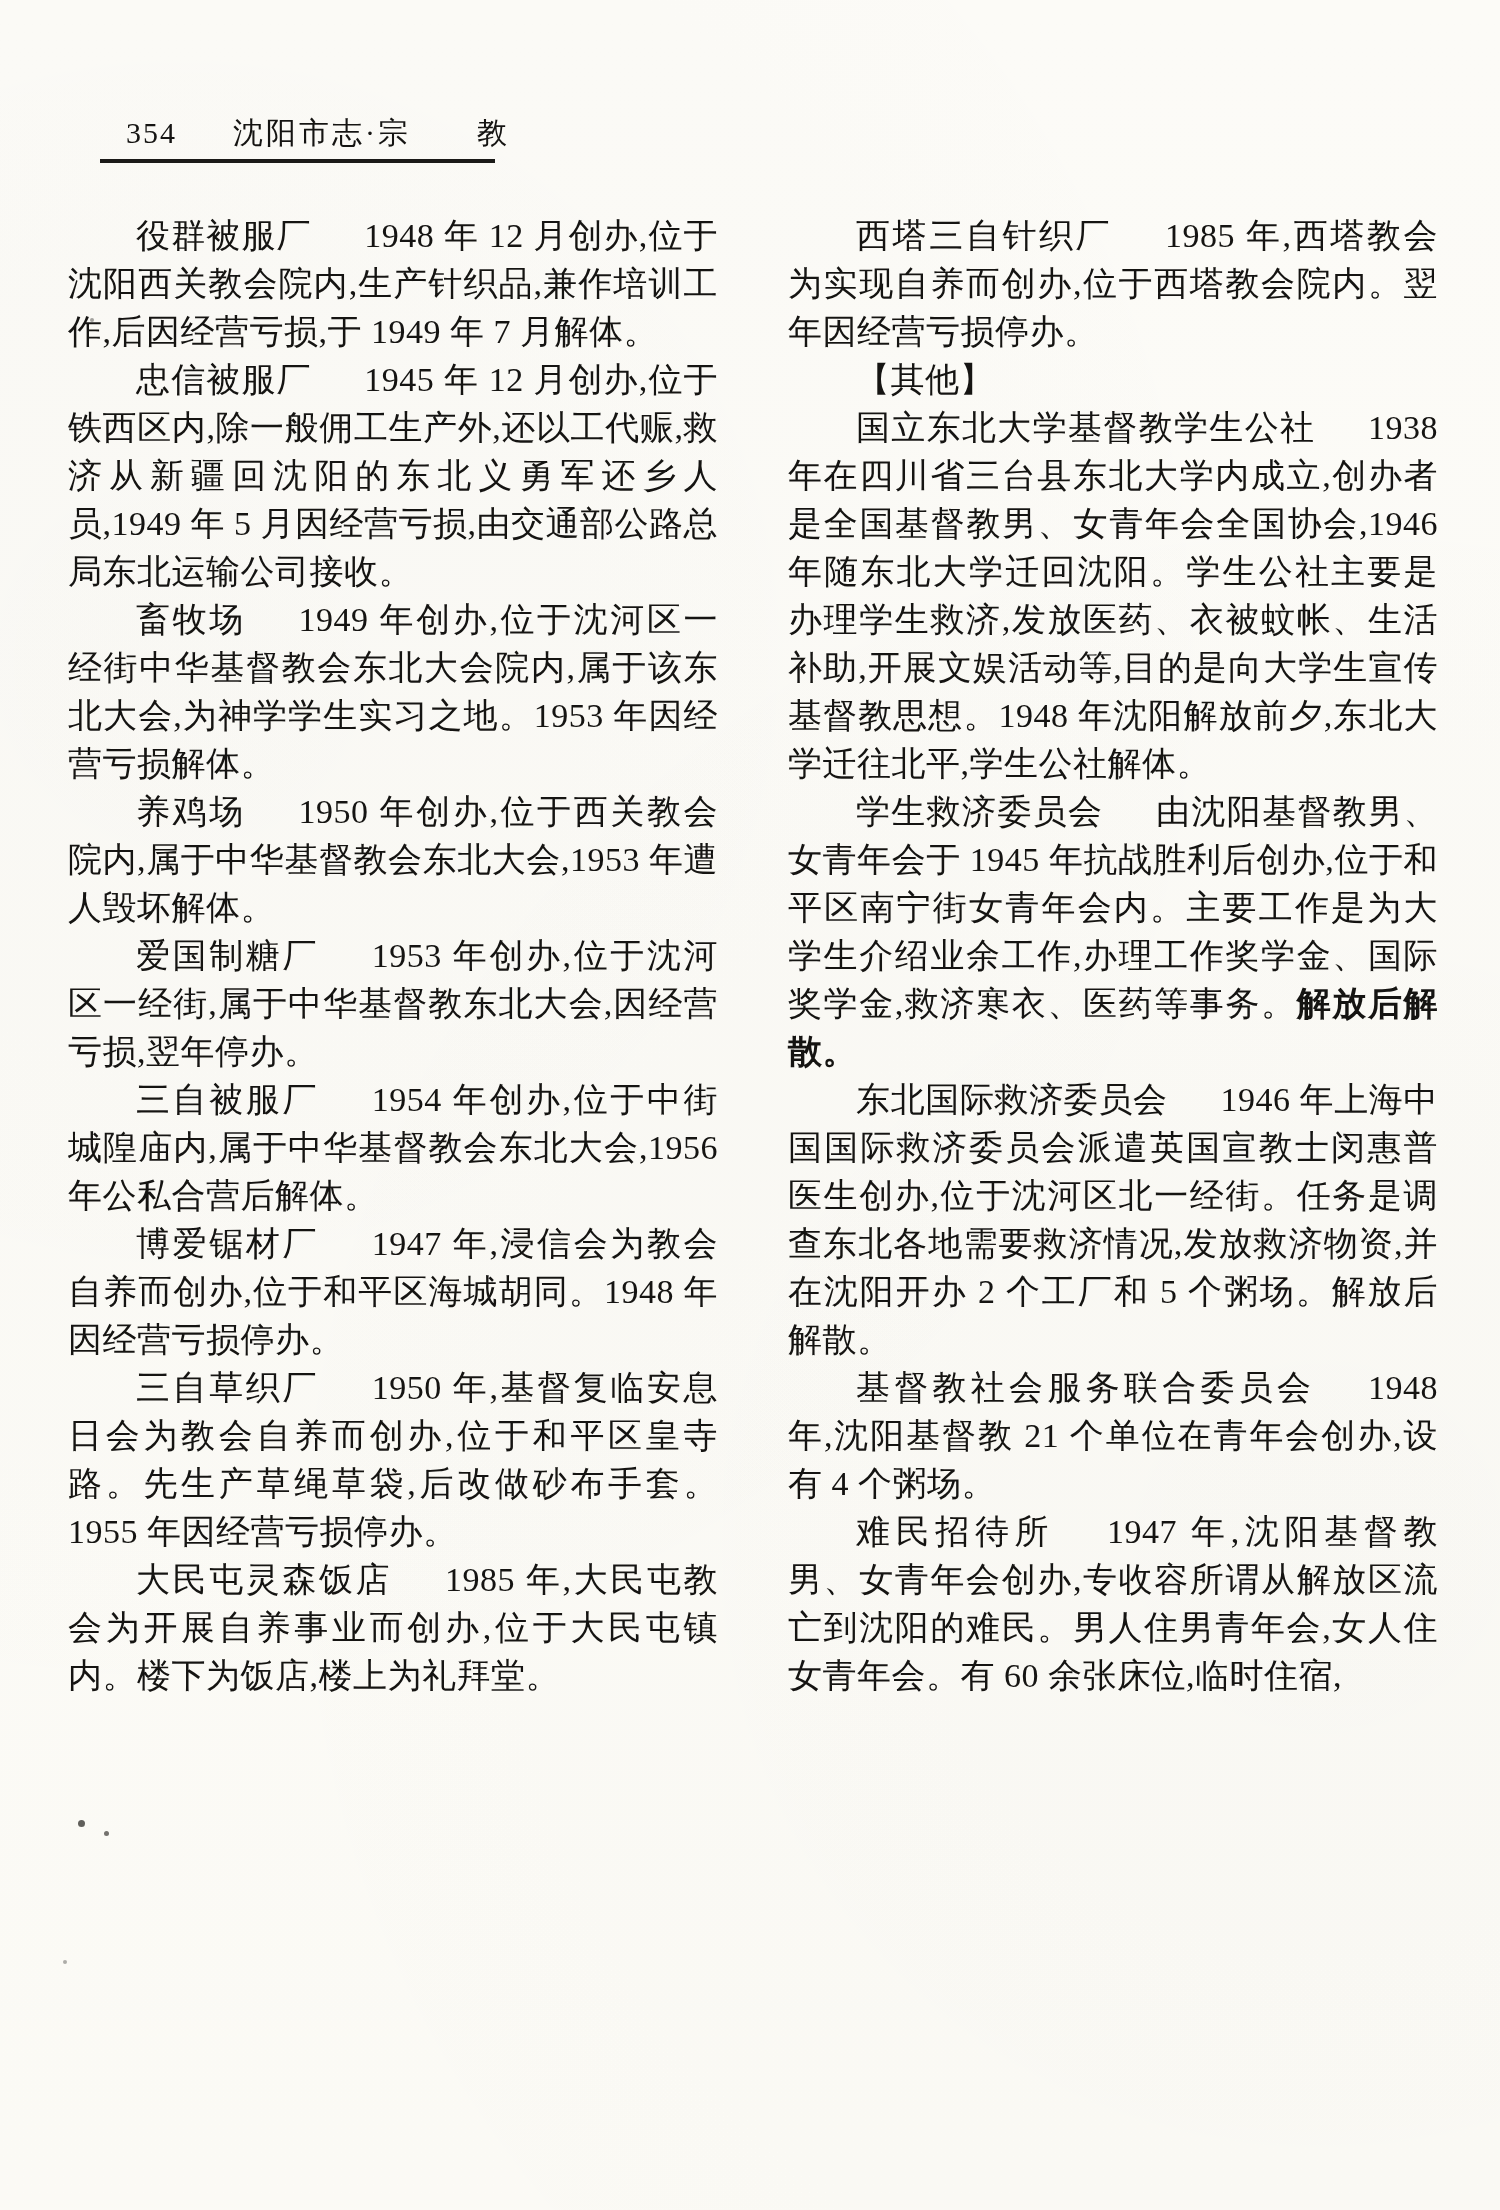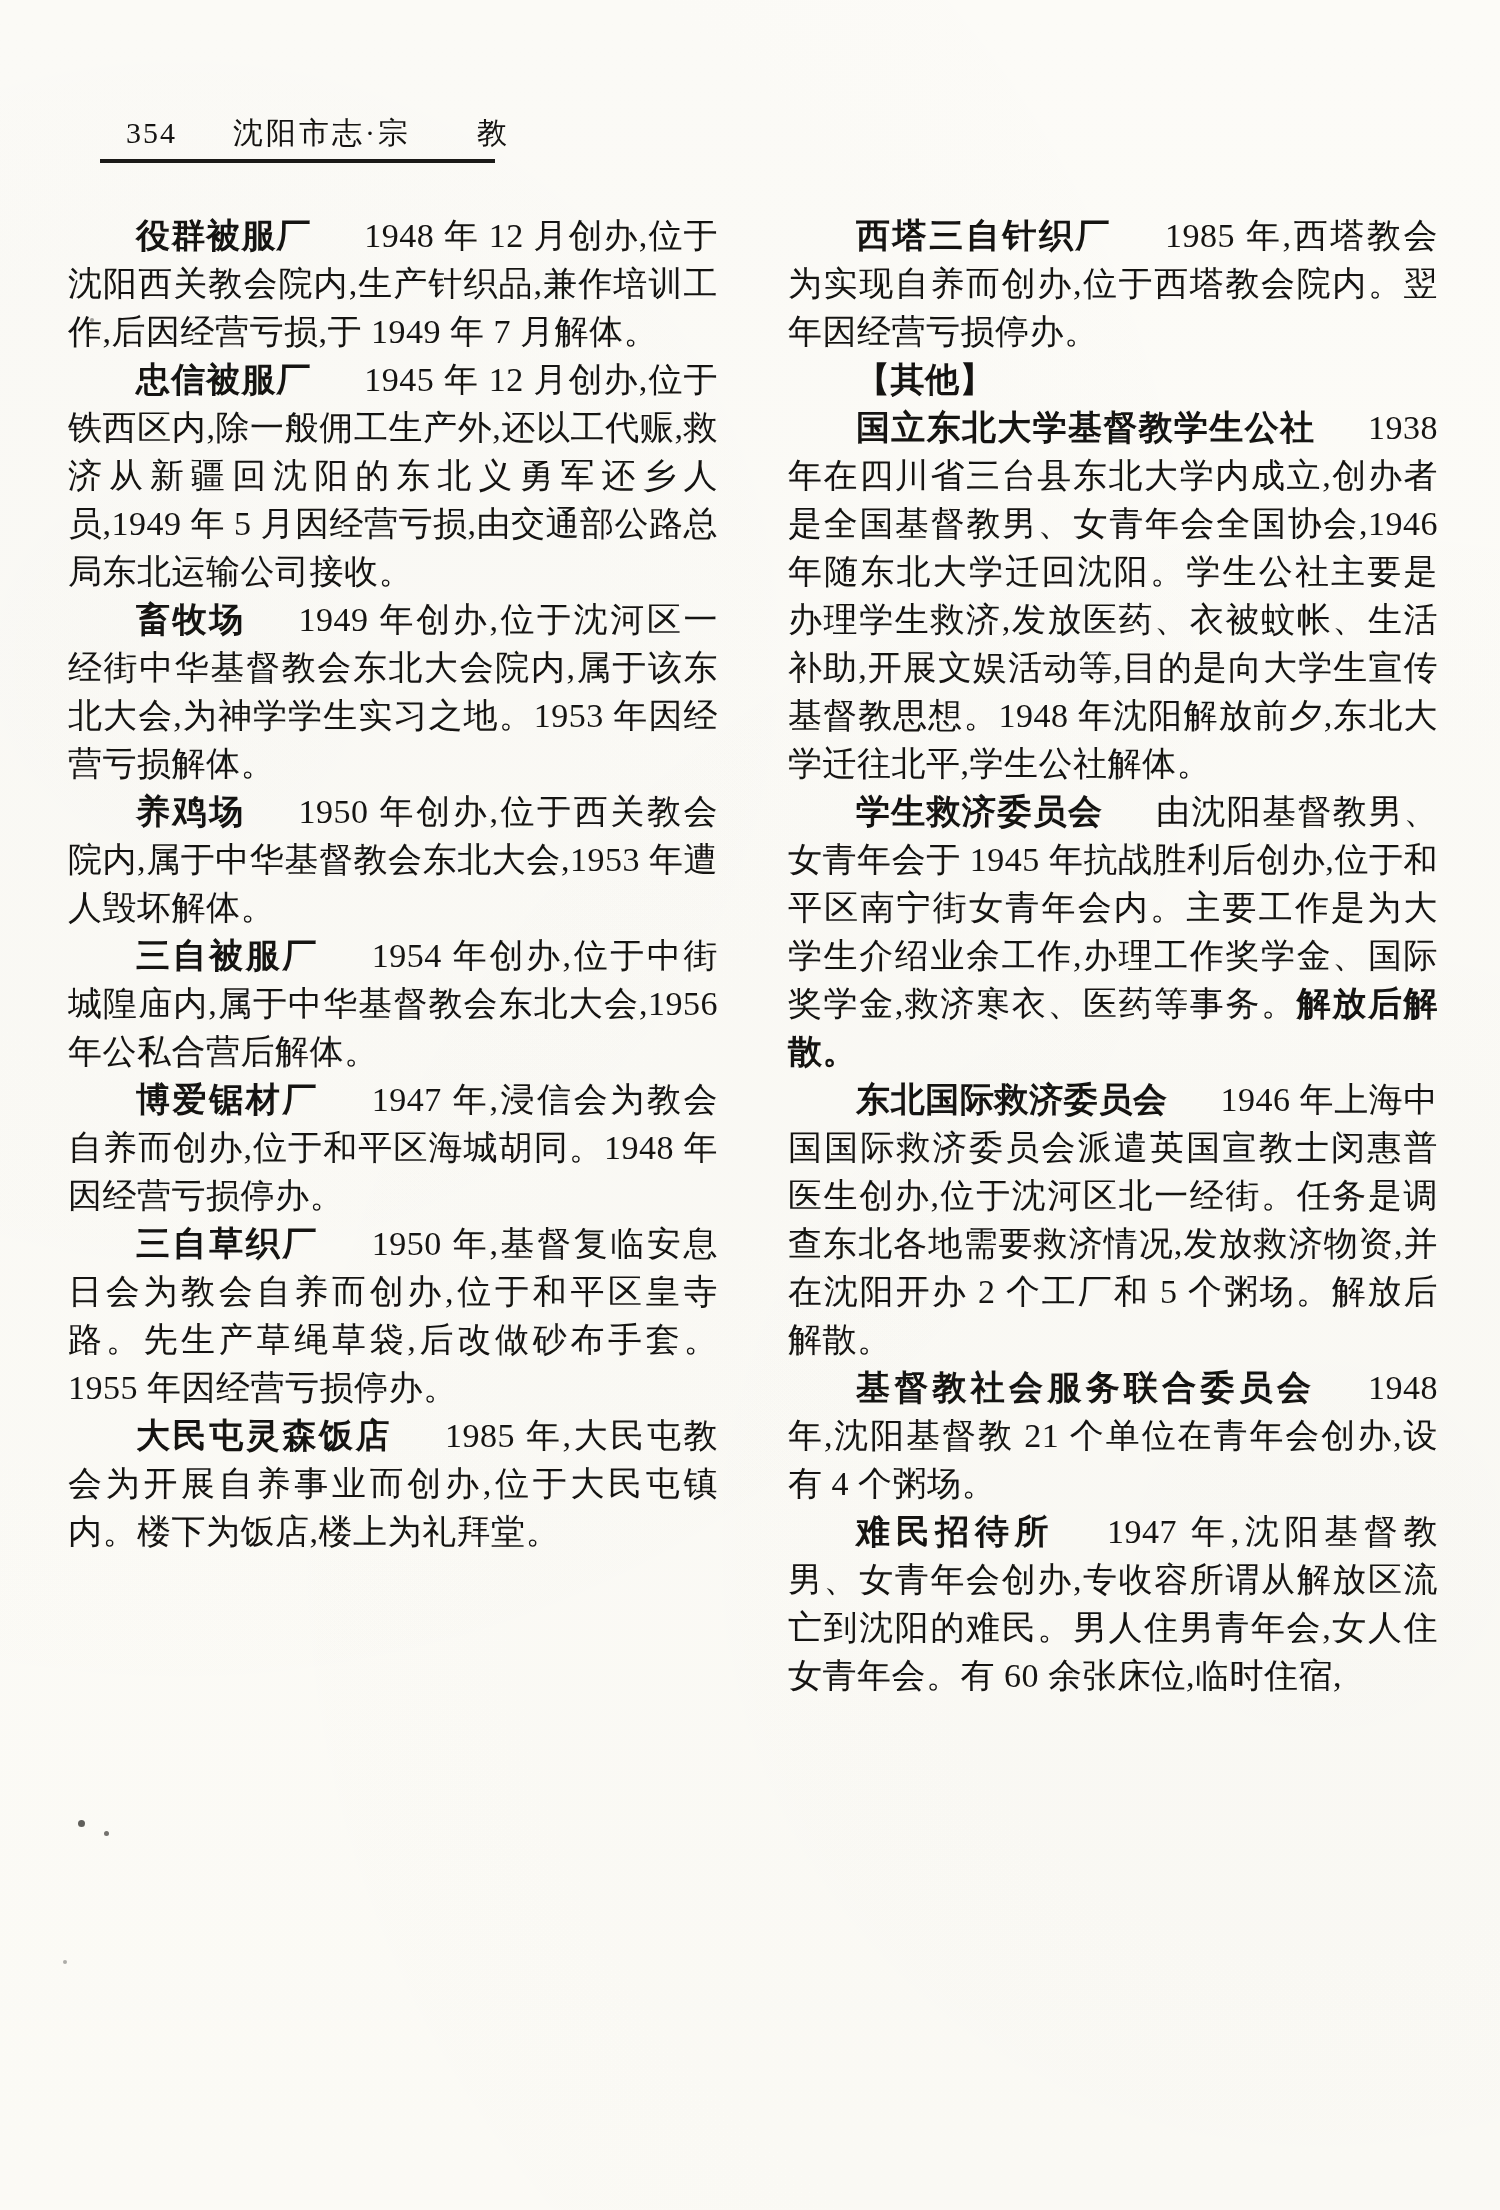--- a/index.html
+++ b/index.html
@@ -48,21 +48,21 @@
     font-size: 34px;
     line-height: 48px;
     text-align: justify;
     letter-spacing: 0.5px;
   }
   p.entry {
     margin: 0;
     text-indent: 2em;
   }
   .term {
-    font-weight: bold;
+    font-weight: normal;
     margin-right: 1.55em;
   }
   .section-label .term { margin-right: 16px; }
   .bold-tail { font-weight: bold; }
   
   .speck {
     position: absolute;
     background: #3a3835;
     border-radius: 50%;
   }
@@ -80,20 +80,21 @@
     <span class="pageno">354</span><span class="booktitle">沈阳市志·宗</span><span class="sectiontitle">教</span>
   </div>
 
   <div class="columns">
 
     <div class="col">
       <p class="entry"><span class="term">役群被服厂</span><span>1948 年 12 月创办,位于沈阳西关教会院内,生产针织品,兼作培训工作,后因经营亏损,于 1949 年 7 月解体。</span></p>
       <p class="entry"><span class="term">忠信被服厂</span><span>1945 年 12 月创办,位于铁西区内,除一般佣工生产外,还以工代赈,救济从新疆回沈阳的东北义勇军还乡人员,1949 年 5 月因经营亏损,由交通部公路总局东北运输公司接收。</span></p>
       <p class="entry"><span class="term">畜牧场</span><span>1949 年创办,位于沈河区一经街中华基督教会东北大会院内,属于该东北大会,为神学学生实习之地。1953 年因经营亏损解体。</span></p>
       <p class="entry"><span class="term">养鸡场</span><span>1950 年创办,位于西关教会院内,属于中华基督教会东北大会,1953 年遭人毁坏解体。</span></p>
+      <p class="entry"><span class="term">爱国制糖厂</span><span>1953 年创办,位于沈河区一经街,属于中华基督教东北大会,因经营亏损,翌年停办。</span></p>
       <p class="entry"><span class="term">三自被服厂</span><span>1954 年创办,位于中街城隍庙内,属于中华基督教会东北大会,1956 年公私合营后解体。</span></p>
       <p class="entry"><span class="term">博爱锯材厂</span><span>1947 年,浸信会为教会自养而创办,位于和平区海城胡同。1948 年因经营亏损停办。</span></p>
       <p class="entry"><span class="term">三自草织厂</span><span>1950 年,基督复临安息日会为教会自养而创办,位于和平区皇寺路。先生产草绳草袋,后改做砂布手套。1955 年因经营亏损停办。</span></p>
       <p class="entry"><span class="term">大民屯灵森饭店</span><span>1985 年,大民屯教会为开展自养事业而创办,位于大民屯镇内。楼下为饭店,楼上为礼拜堂。</span></p>
     </div>
 
     <div class="col">
       <p class="entry"><span class="term">西塔三自针织厂</span><span>1985 年,西塔教会为实现自养而创办,位于西塔教会院内。翌年因经营亏损停办。</span></p>
       <p class="entry section-label"><span class="term">【其他】</span></p>
       <p class="entry"><span class="term">国立东北大学基督教学生公社</span><span>1938 年在四川省三台县东北大学内成立,创办者是全国基督教男、女青年会全国协会,1946 年随东北大学迁回沈阳。学生公社主要是办理学生救济,发放医药、衣被蚊帐、生活补助,开展文娱活动等,目的是向大学生宣传基督教思想。1948 年沈阳解放前夕,东北大学迁往北平,学生公社解体。</span></p>

